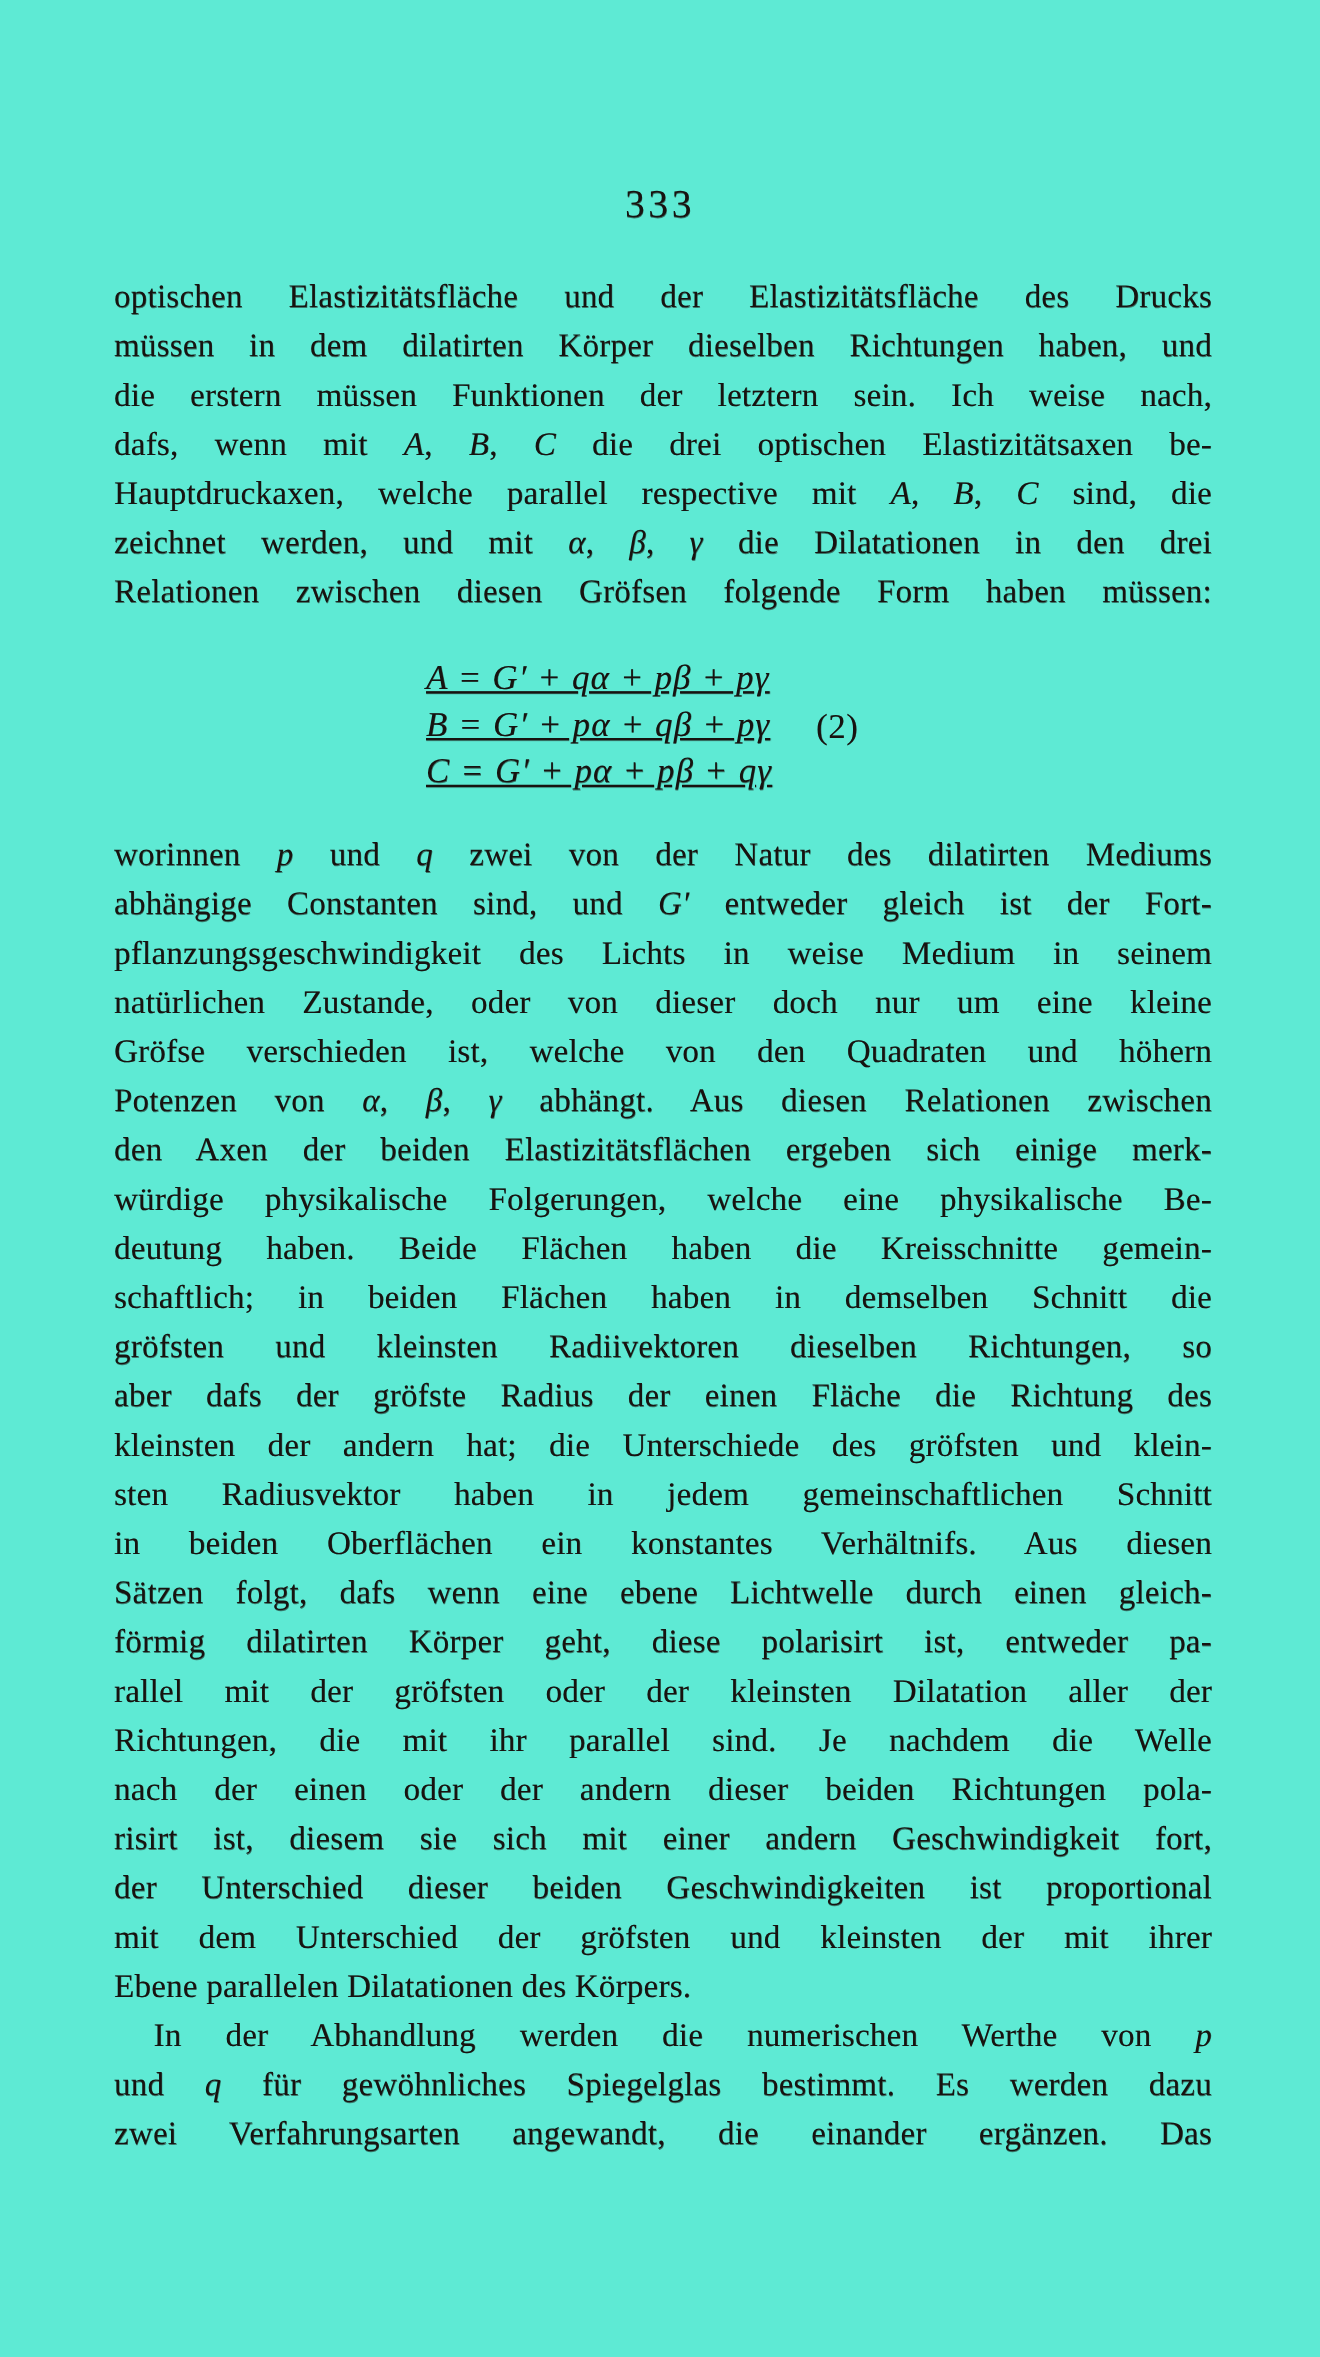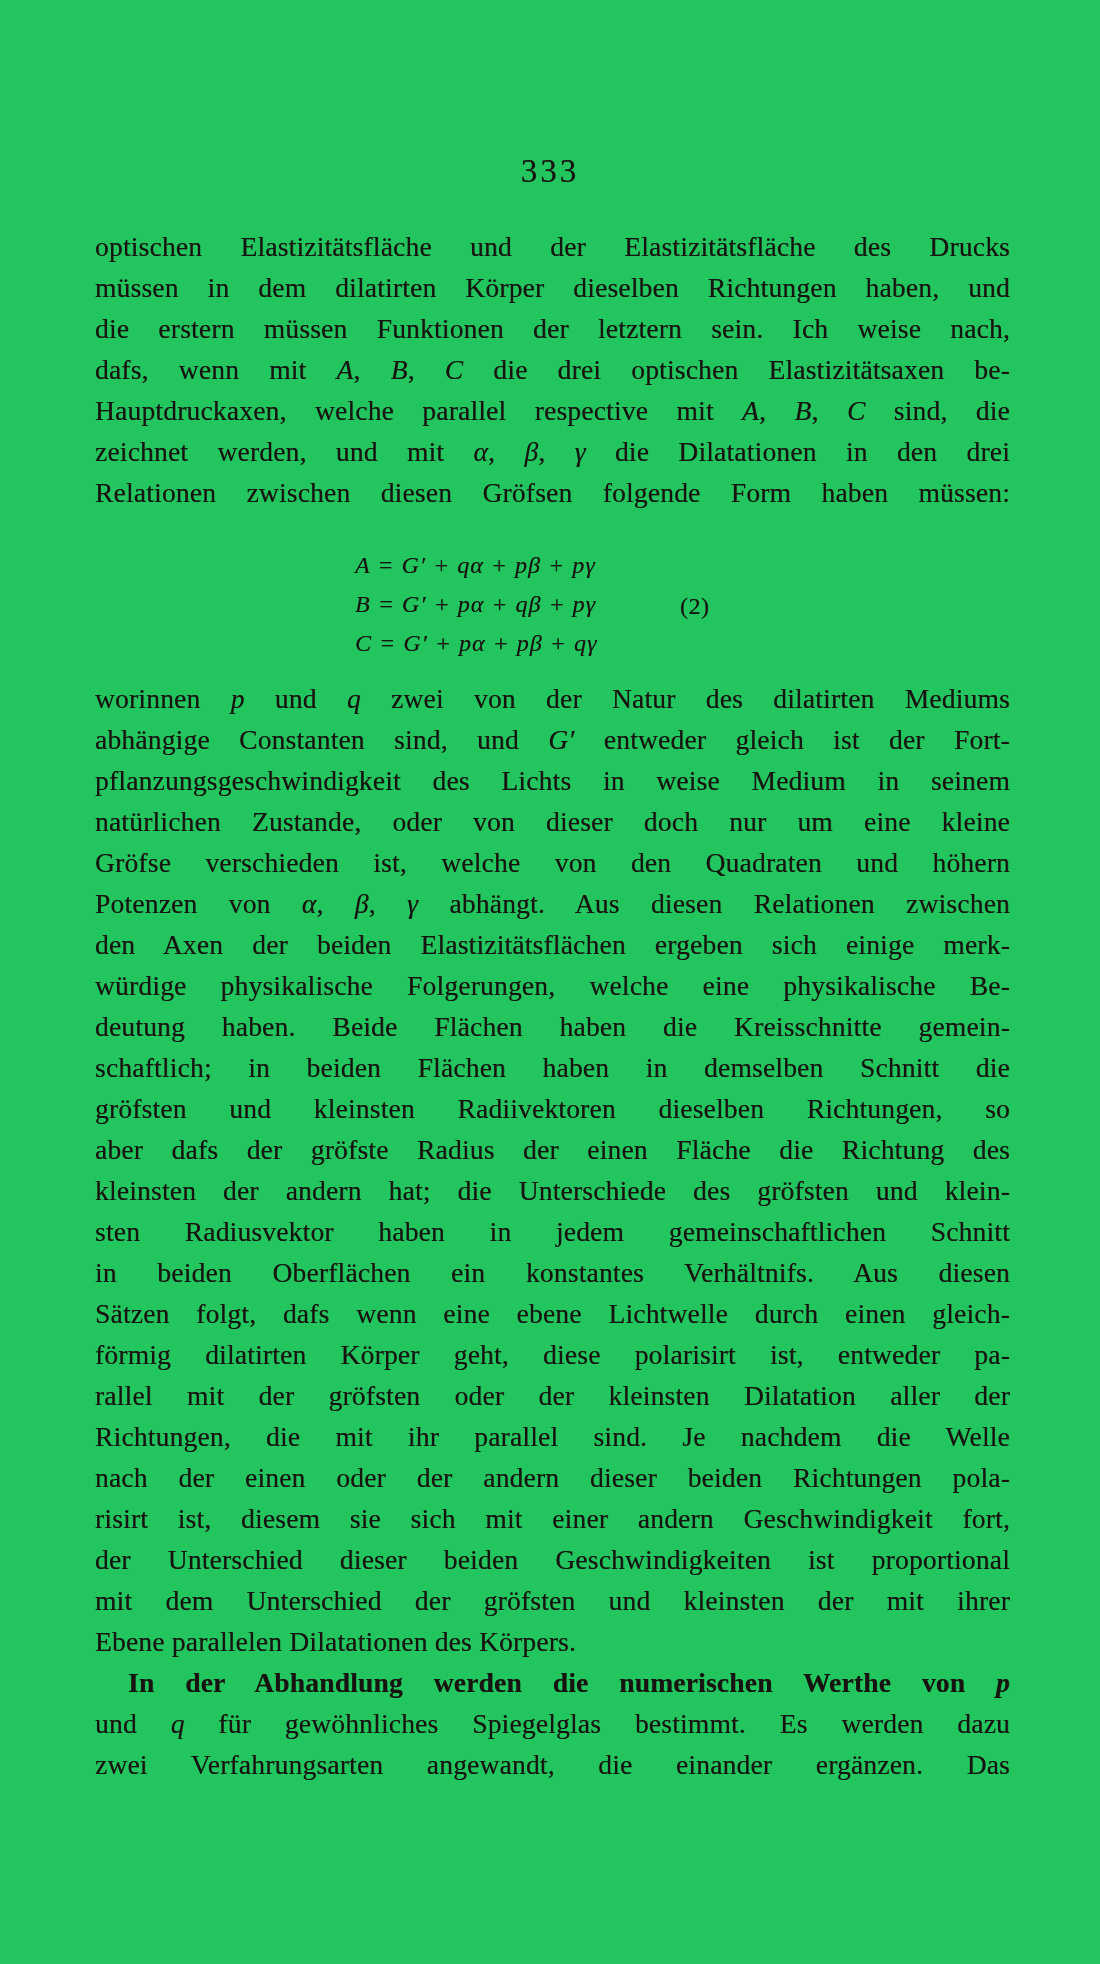--- a/index.html
+++ b/index.html
@@ -1,21 +1,21 @@
 <!DOCTYPE html>
 <html><head>
 <meta charset="utf-8">
 <style>
   html, body { margin: 0; padding: 0; background: #ffffff; }
   .page {
     position: relative;
     width: 1100px;
     height: 1964px;
     overflow: hidden;
-    background: #22c55e;
+    background: #5eead4;
     color: #171310;
     font-family: "Liberation Serif", "DejaVu Serif", serif;
     text-shadow: 0.35px 0.25px 0 rgba(30, 24, 18, 0.55);
   }
   .page-number {
     padding-top: 152px;
     text-align: center;
     font-size: 33px;
     line-height: 38px;
     letter-spacing: 3px;
@@ -25,27 +25,28 @@
     font-size: 27.5px;
     line-height: 41px;
     letter-spacing: 0.2px;
   }
   .paragraph { margin: 0; }
   .line {
     text-align: justify;
     text-align-last: justify;
   }
   .line.short { text-align-last: left; }
-  .paragraph.indent .line:first-child { text-indent: 33px; font-weight: bold; }
+  .paragraph.indent .line:first-child { text-indent: 33px; }
   .line i, .eq-line { font-style: italic; }
   .equation-block {
     position: relative;
-    margin: 33px 0 15px 260px;
-    font-size: 24px;
+    margin: 33px 0 28px 260px;
+    font-size: 29px;
     line-height: 39px;
+    text-decoration: underline;
   }
   .eq-line {
     letter-spacing: 1px;
     white-space: nowrap;
   }
   .eq-label {
     position: absolute;
     left: 325px;
     top: 41px;
     font-style: normal;

